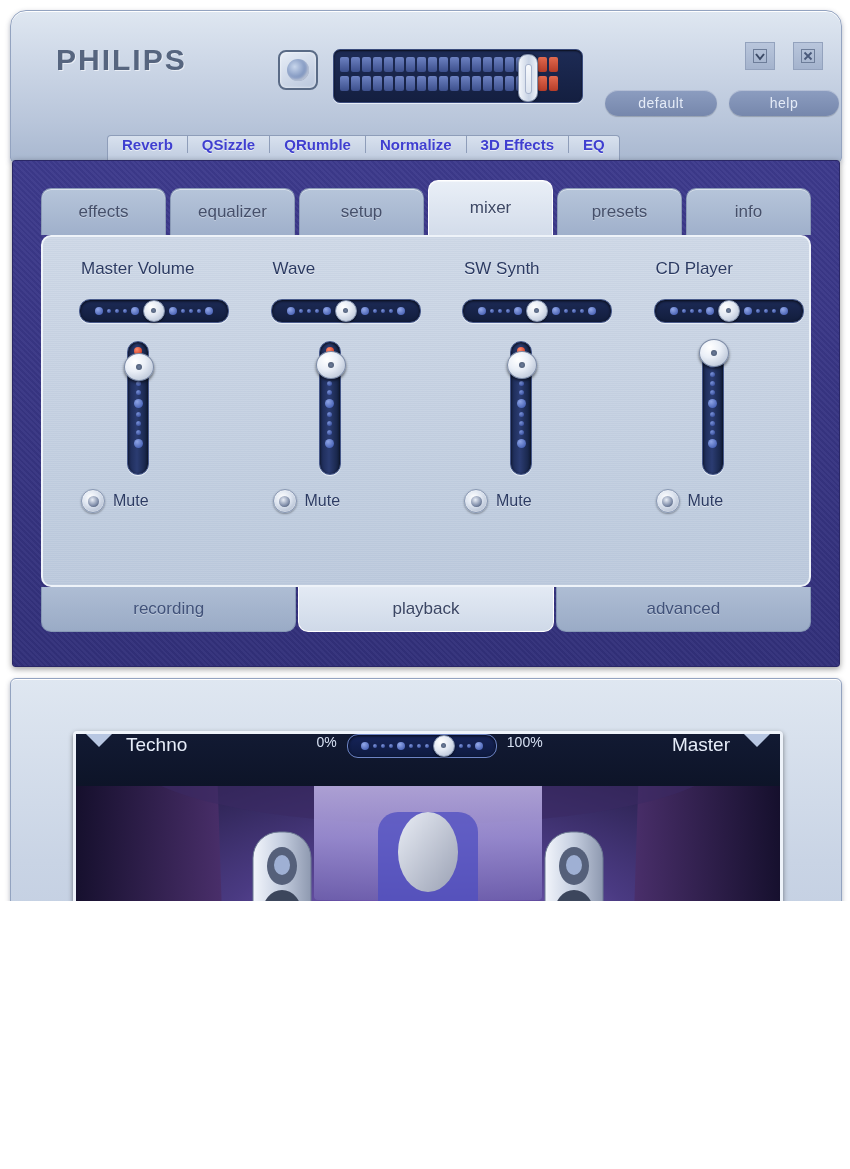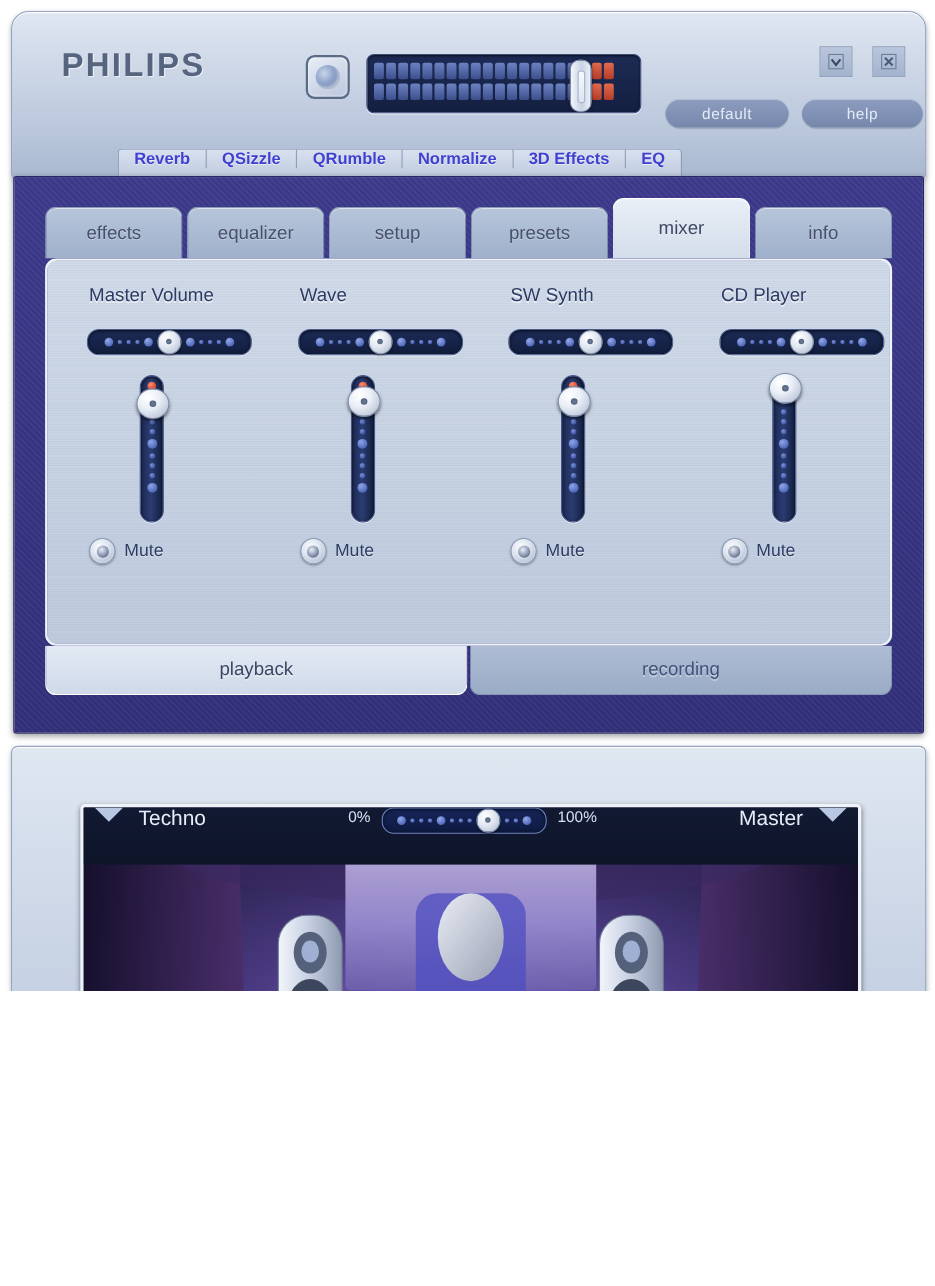--- a/index.html
+++ b/index.html
@@ -540,22 +540,22 @@
       </div>
   </div>
 
   <div class="mixer-frame">
     <div class="mixer-inner">
 
       <div class="sec-tabs" id="sec-tabs">
           <div class="sec-tab">effects</div>
           <div class="sec-tab">equalizer</div>
           <div class="sec-tab">setup</div>
+          <div class="sec-tab active">mixer</div>
           <div class="sec-tab">presets</div>
-          <div class="sec-tab active">mixer</div>
           <div class="sec-tab">info</div>
         </div>
 
       <div class="mixer-body">
         <div class="channels" id="channels">
             <div class="channel">
               <div class="ch-label">Master Volume</div>
               <div class="hslider">
                 <span class="dot-lg"></span>
                 <span class="dot-sm"></span>
@@ -691,22 +691,23 @@
                 <span class="mute-box">
                   <i></i>
                 </span>
                 <span class="mute-label">Mute</span>
               </div>
             </div>
           </div>
       </div>
 
       <div class="sub-tabs" id="sub-tabs">
+          <div class="sub-tab">recording</div>
           <div class="sub-tab active">playback</div>
-          <div class="sub-tab">recording</div>
+          <div class="sub-tab">advanced</div>
         </div>
     </div>
   </div>
 
   <div class="bottom-shell">
     <div class="viz-wrap">
 
       <div class="scene">
         <svg viewBox="0 0 704 364" preserveAspectRatio="none">
           <defs>

